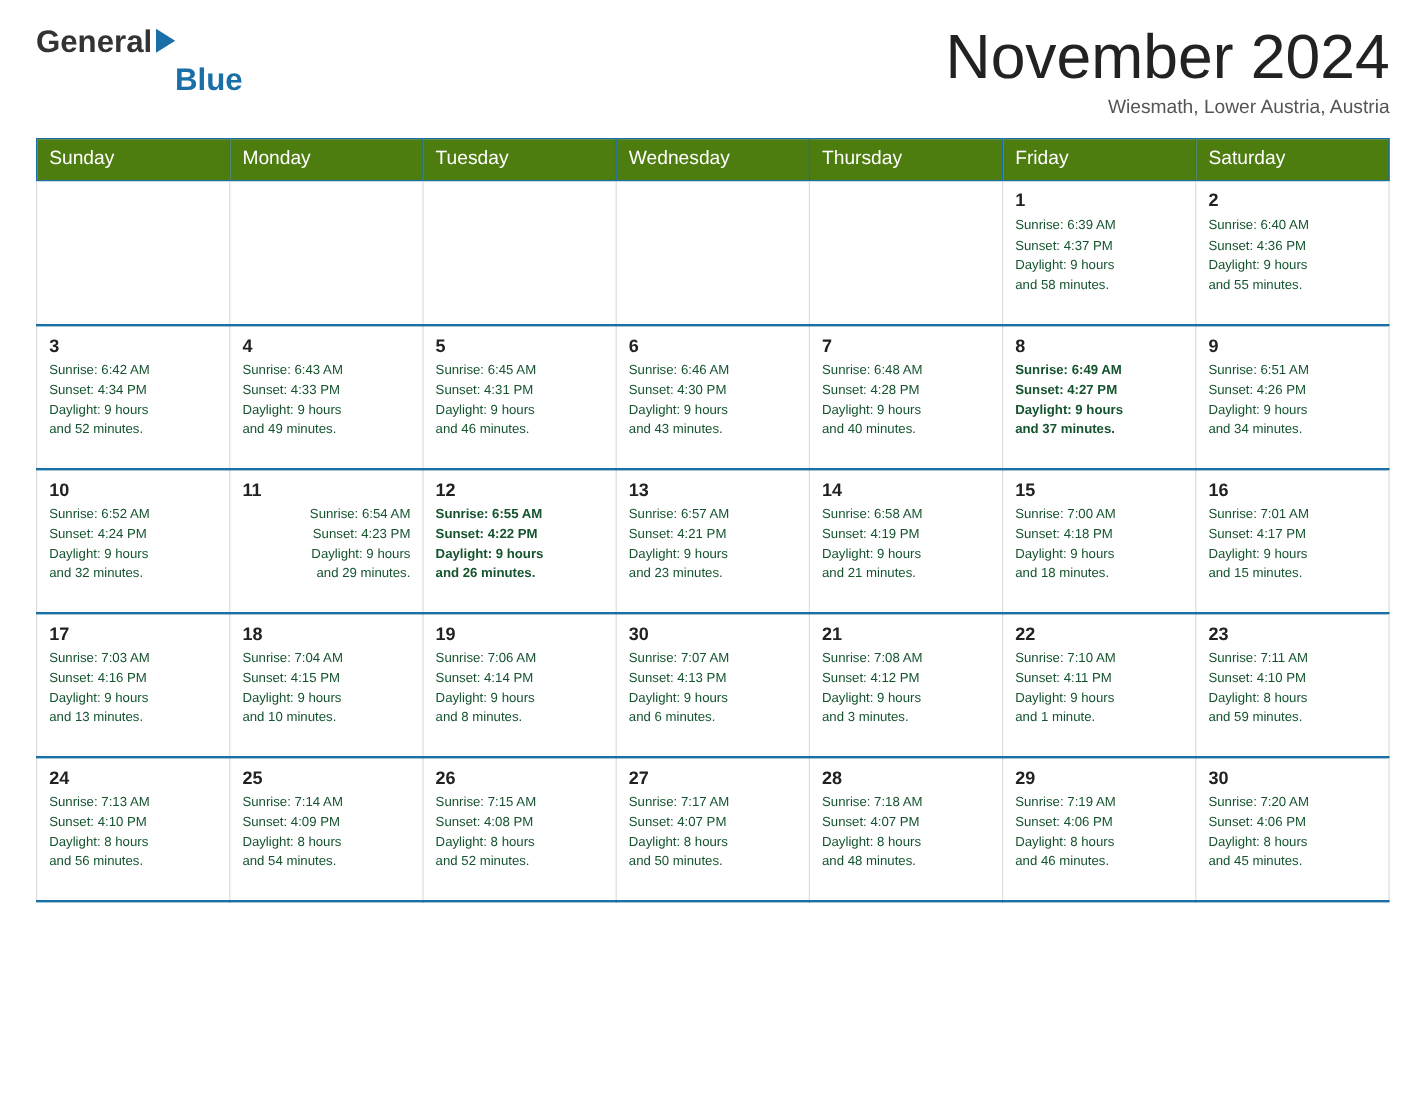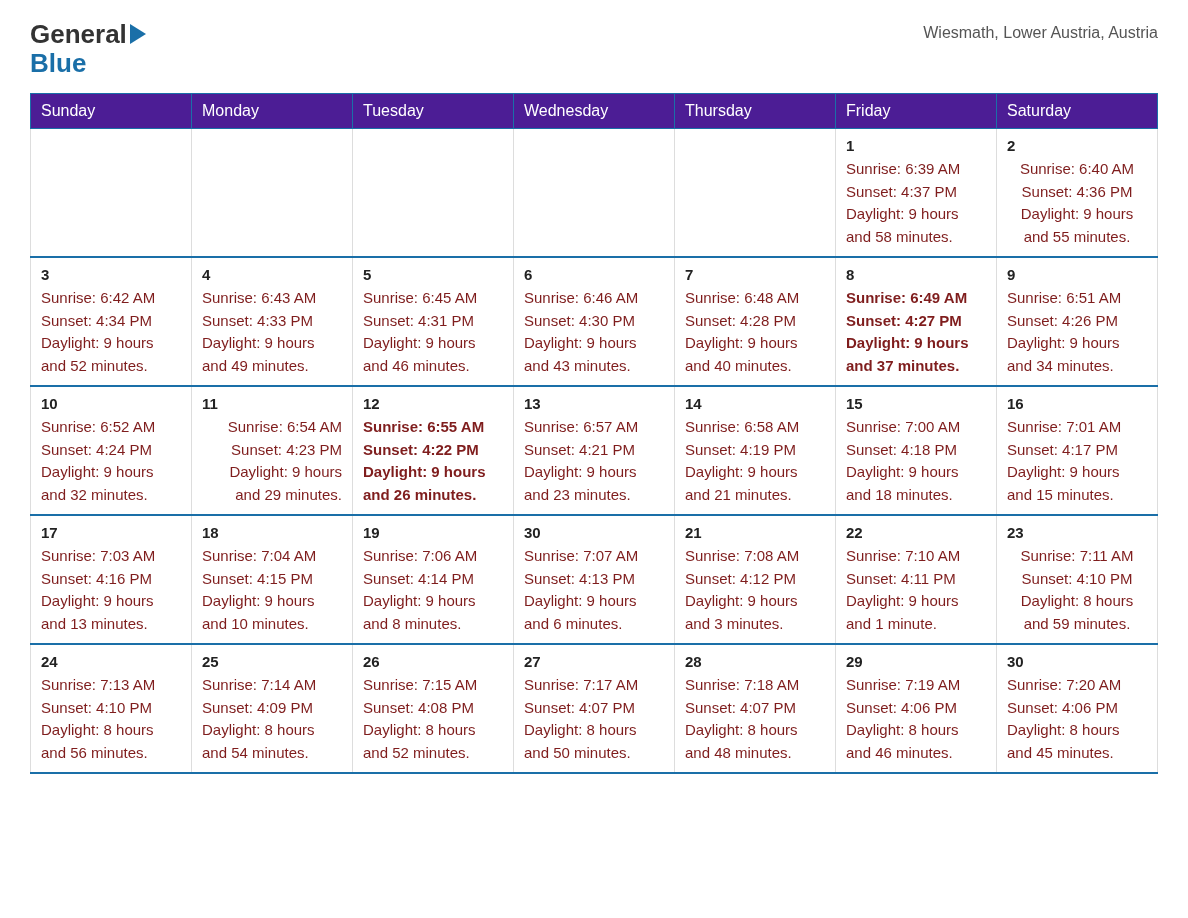--- a/index.html
+++ b/index.html
@@ -11,21 +11,21 @@
       padding: 20px 30px;
     }
     .header-area {
       display: flex;
       justify-content: space-between;
       align-items: flex-start;
       margin-bottom: 16px;
     }
     .logo {
       display: flex;
-      flex-direction: column;
+      flex-direction: row;
       align-items: flex-start;
     }
     .title-area {
       text-align: right;
     }
     .month-title {
       font-size: 52px;
       font-weight: normal;
       color: #222;
       line-height: 1.1;
@@ -34,21 +34,21 @@
       font-size: 16px;
       color: #555;
       margin-top: 4px;
     }
     .calendar-table {
       width: 100%;
       border-collapse: collapse;
       table-layout: fixed;
     }
     .calendar-table thead tr th {
-      background-color: #4c1d95;
+      background-color: #4d7c0f;
       color: #fff;
       font-size: 16px;
       font-weight: normal;
       padding: 8px 10px;
       text-align: left;
       border: 1px solid #1a6fa8;
     }
     .calendar-table tbody tr {
       border-bottom: 2px solid #1a6fa8;
     }
@@ -66,40 +66,41 @@
     .calendar-table tbody tr:first-child td {
       border-top: 1px solid #ddd;
     }
     .day-number {
       font-size: 15px;
       font-weight: bold;
       color: #222;
       margin-bottom: 4px;
     }
     .day-info {
-      font-size: 15px;
+      font-size: 11px;
       line-height: 1.5;
-      color: #7f1d1d;
+      color: #14532d;
     }
     .empty-cell {
       background: #f9f9f9;
     }
     .logo-line1 {
       font-size: 26px;
       font-weight: bold;
       color: #333;
       line-height: 1.1;
       display: flex;
       align-items: center;
     }
     .logo-line2 {
       font-size: 26px;
       font-weight: bold;
       color: #1a6fa8;
       line-height: 1.1;
+      margin-top: 32px;
     }
     .logo-chevron {
       display: inline-block;
       width: 0;
       height: 0;
       border-style: solid;
       border-width: 10px 0 10px 16px;
       border-color: transparent transparent transparent #1a6fa8;
       margin-left: 3px;
       vertical-align: middle;
@@ -110,20 +111,21 @@
 
 <div class="header-area">
   <div class="logo">
     <div class="logo-line1">
       <span>General</span>
       <span class="logo-chevron"></span>
     </div>
     <div class="logo-line2">Blue</div>
   </div>
   <div class="title-area">
+    <div class="month-title">November 2024</div>
     <div class="location-title">Wiesmath, Lower Austria, Austria</div>
   </div>
 </div>
 
 <table class="calendar-table">
   <thead>
     <tr>
       <th>Sunday</th>
       <th>Monday</th>
       <th>Tuesday</th>
@@ -142,21 +144,21 @@
         <td class="empty-cell"></td>
         <td>
           <div class="day-number">1</div>
           <div class="day-info" style="white-space: pre-line;">Sunrise: 6:39 AM
 Sunset: 4:37 PM
 Daylight: 9 hours
 and 58 minutes.</div>
         </td>
         <td>
           <div class="day-number">2</div>
-          <div class="day-info" style="white-space: pre-line; text-align: center;">Sunrise: 6:40 AM
+          <div class="day-info" style="white-space: pre-line;">Sunrise: 6:40 AM
 Sunset: 4:36 PM
 Daylight: 9 hours
 and 55 minutes.</div>
         </td>
       </tr>
       <tr>
         <td>
           <div class="day-number">3</div>
           <div class="day-info" style="white-space: pre-line;">Sunrise: 6:42 AM
 Sunset: 4:34 PM
@@ -295,21 +297,21 @@
         </td>
         <td>
           <div class="day-number">22</div>
           <div class="day-info" style="white-space: pre-line;">Sunrise: 7:10 AM
 Sunset: 4:11 PM
 Daylight: 9 hours
 and 1 minute.</div>
         </td>
         <td>
           <div class="day-number">23</div>
-          <div class="day-info" style="white-space: pre-line; text-align: center;">Sunrise: 7:11 AM
+          <div class="day-info" style="white-space: pre-line;">Sunrise: 7:11 AM
 Sunset: 4:10 PM
 Daylight: 8 hours
 and 59 minutes.</div>
         </td>
       </tr>
       <tr>
         <td>
           <div class="day-number">24</div>
           <div class="day-info" style="white-space: pre-line;">Sunrise: 7:13 AM
 Sunset: 4:10 PM

